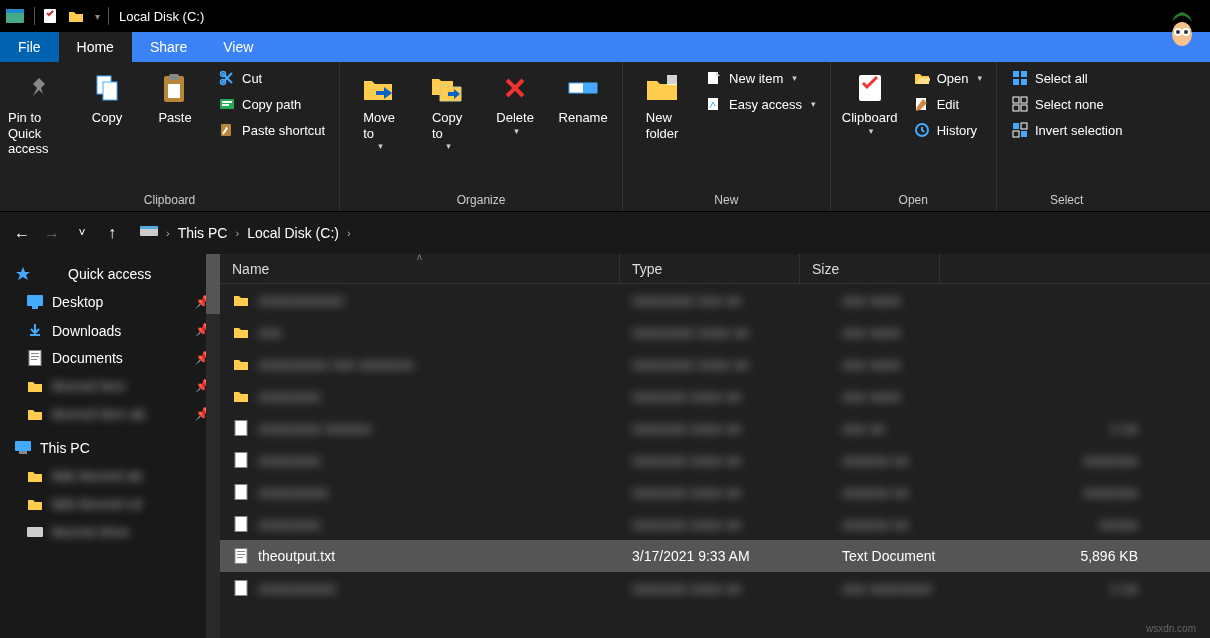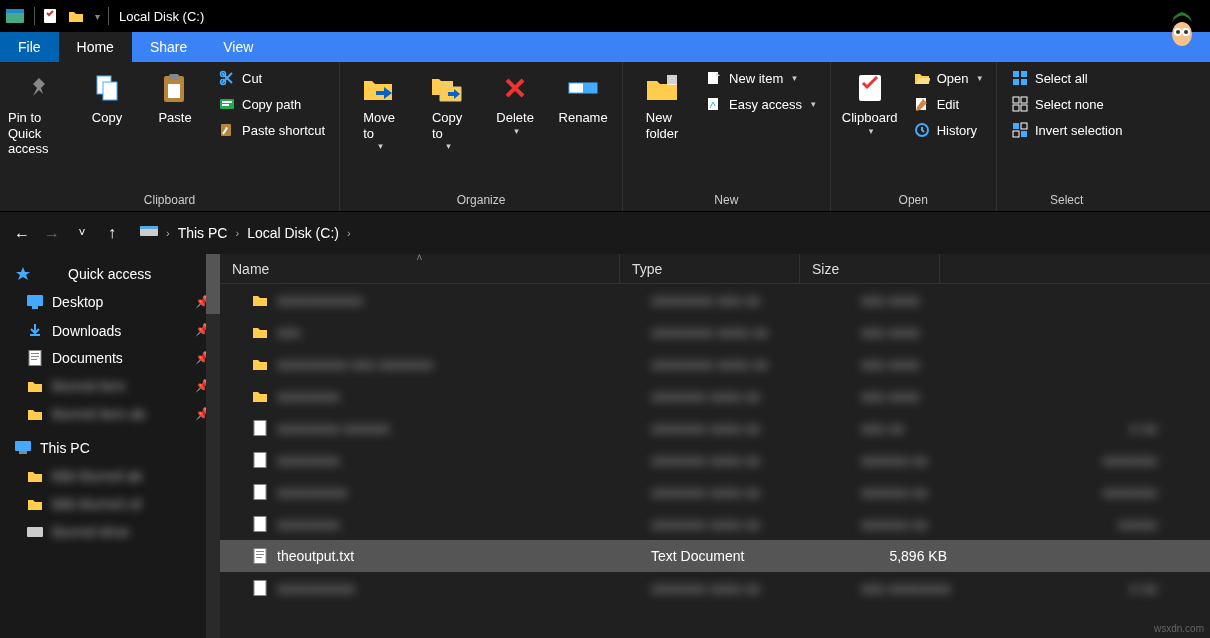--- a/index.html
+++ b/index.html
@@ -44,28 +44,28 @@
 .cols { display:flex; height:30px; align-items:center; border-bottom:1px solid #333; font-size:14px; color:#ddd; }
 .col { padding:0 12px; border-right:1px solid #333; height:100%; display:flex; align-items:center; }
 .col-name { width:400px; position:relative; }
 .col-sort { position:absolute; left:50%; top:-2px; transform:translateX(-50%); font-size:10px; color:#888; }
 .col-date { width:210px; }
 .col-type { width:180px;text-align:right; }
 .col-size { width:140px; justify-content:flex-start; }
 .files { flex:1; overflow:hidden; }
 .row { display:flex; height:32px; align-items:center; font-size:14px; }
 .row .c { padding:0 12px; }
-.row .c-name { width:400px; display:flex; align-items:center; gap:8px;margin-left:19px; }
+.row .c-name { width:400px; display:flex; align-items:center; gap:8px; }
 .row .c-date { width:210px; }
 .row .c-type { width:180px; }
 .row .c-size { width:140px; text-align:right; }
 .row.blur .txt { filter:blur(5px); color:#999; }
 .row.sel { background:#555; }
 .fic { width:18px; height:18px; display:flex; align-items:center; justify-content:center; }
-.watermark { position:absolute; right:6px; bottom:4px; font-size:10px; color:#666; }
+.watermark { position:absolute; right:14px; bottom:4px; font-size:10px; color:#666; }
 </style>
 </head>
 <body>
 
 <div class="titlebar">
   <span class="tb-icon">
     <svg width="18" height="18" viewBox="0 0 18 18">
         <rect width="18" height="14" y="2" fill="#4a8" rx="1"></rect>
         <rect width="18" height="4" y="2" fill="#28c"></rect>
       </svg>
@@ -593,20 +593,21 @@
             <span class="fic">
               <svg width="14" height="16" viewBox="0 0 14 16">
                 <rect width="12" height="15" x="1" y="0.5" fill="#fff" stroke="#888"></rect>
                 <rect x="3" y="3" width="8" height="1" fill="#888"></rect>
                 <rect x="3" y="6" width="8" height="1" fill="#888"></rect>
                 <rect x="3" y="9" width="6" height="1" fill="#888"></rect>
               </svg>
             </span>
             <span>theoutput.txt</span>
           </div>
+        <div class="c c-date">3/17/2021 9:33 AM</div>
         <div class="c c-type">Text Document</div>
         <div class="c c-size">5,896 KB</div>
       </div>
       <div class="row blur">
           <div class="c c-name">
             <span class="fic">
               <svg width="14" height="16" viewBox="0 0 14 16">
                 <rect width="12" height="15" x="1" y="0.5" fill="#fff" stroke="#888"></rect>
               </svg>
             </span>

